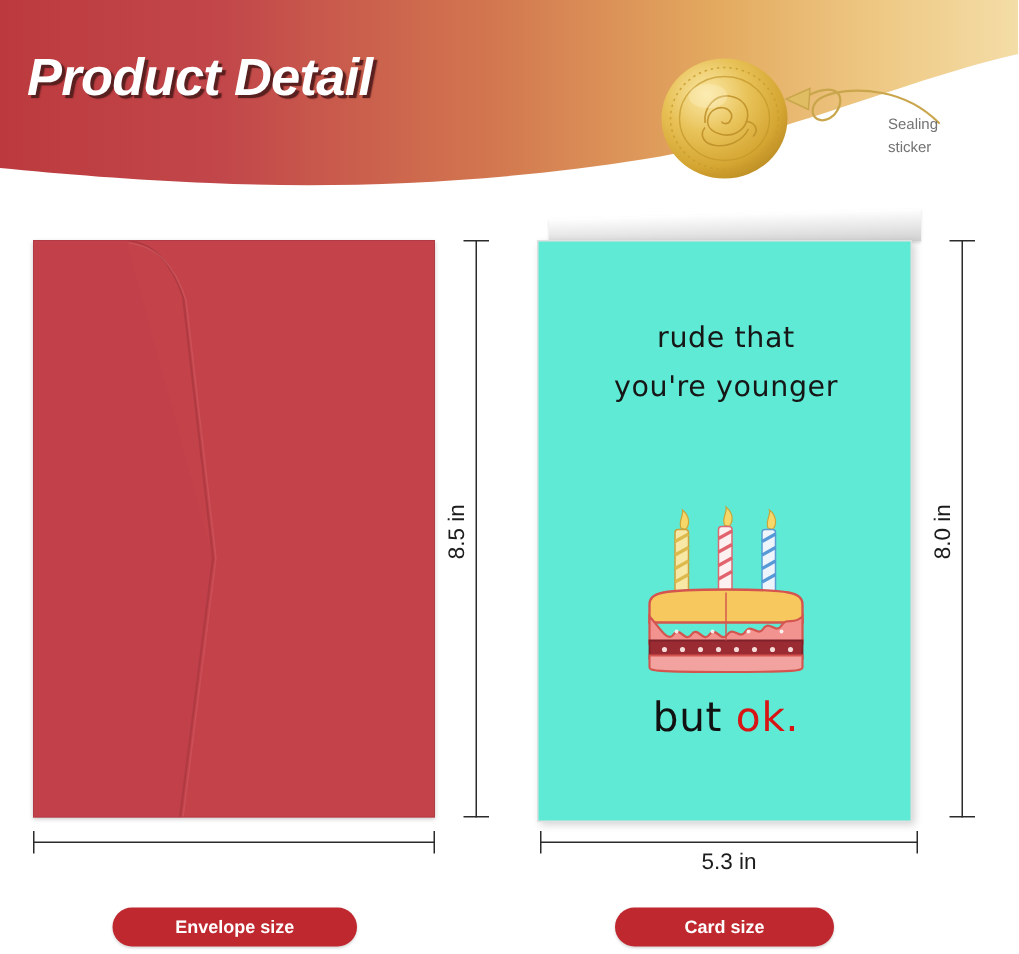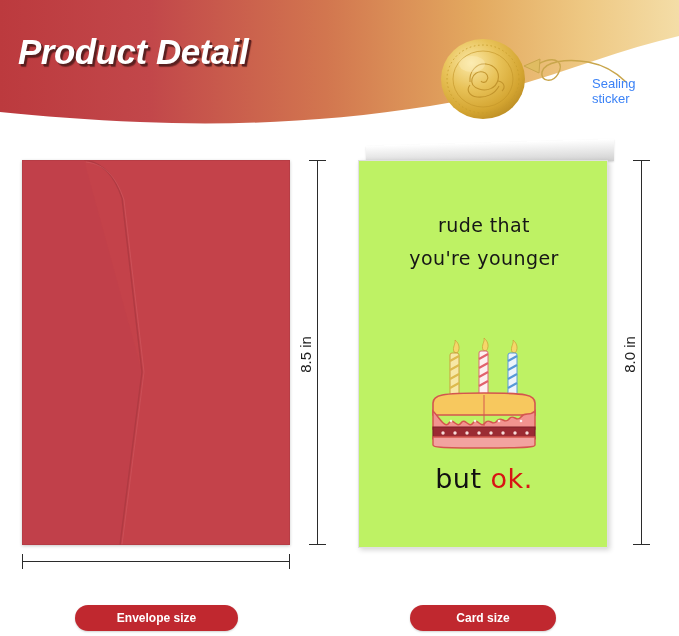--- a/index.html
+++ b/index.html
@@ -63,22 +63,22 @@
     width: 110px;
     height: 44px;
   }
   .arrow-wrap svg { display: block; }
 
   .seal-label {
     position: absolute;
     left: 592px;
     top: 76px;
     width: 80px;
-    font-size: 13px;
-    color: #3b82f6;
+    font-size: 10px;
+    color: #737373;
     line-height: 15px;
     text-align: left;
   }
 
   
   .envelope {
     position: absolute;
     left: 22px;
     top: 160px;
     width: 268px;
@@ -107,21 +107,21 @@
     transform: skewY(-1.6deg);
     transform-origin: left bottom;
     box-shadow: 0 1px 2px rgba(0,0,0,0.15);
   }
   .card-front {
     position: absolute;
     left: 0px;
     top: 14px;
     width: 250px;
     height: 388px;
-    background: #bef264;
+    background: #5eead4;
     border: 1px solid #e0e0e0;
     box-shadow: 2px 2px 5px rgba(0,0,0,0.17);
     box-sizing: border-box;
   }
 
   .card-text {
     position: absolute;
     left: 0;
     top: 48px;
     width: 250px;
@@ -409,18 +409,24 @@
     <div class="tick t-right"></div>
   </div>
 
   <div class="dim-v" style="left:629px; top:160px; height:385px;">
     <div class="dline"></div>
     <div class="tick t-top"></div>
     <div class="tick t-bot"></div>
     <div class="dlabel">8.0 in</div>
   </div>
 
+  <div class="dim-h" style="left:360px; top:561px; width:252px;">
+    <div class="dline"></div>
+    <div class="tick t-left"></div>
+    <div class="tick t-right"></div>
+    <div class="dlabel">5.3 in</div>
+  </div>
 
   <div class="pill pill-env">Envelope size</div>
 
   <div class="pill pill-card">Card size</div>
 
 </div>
 
 </body></html>

